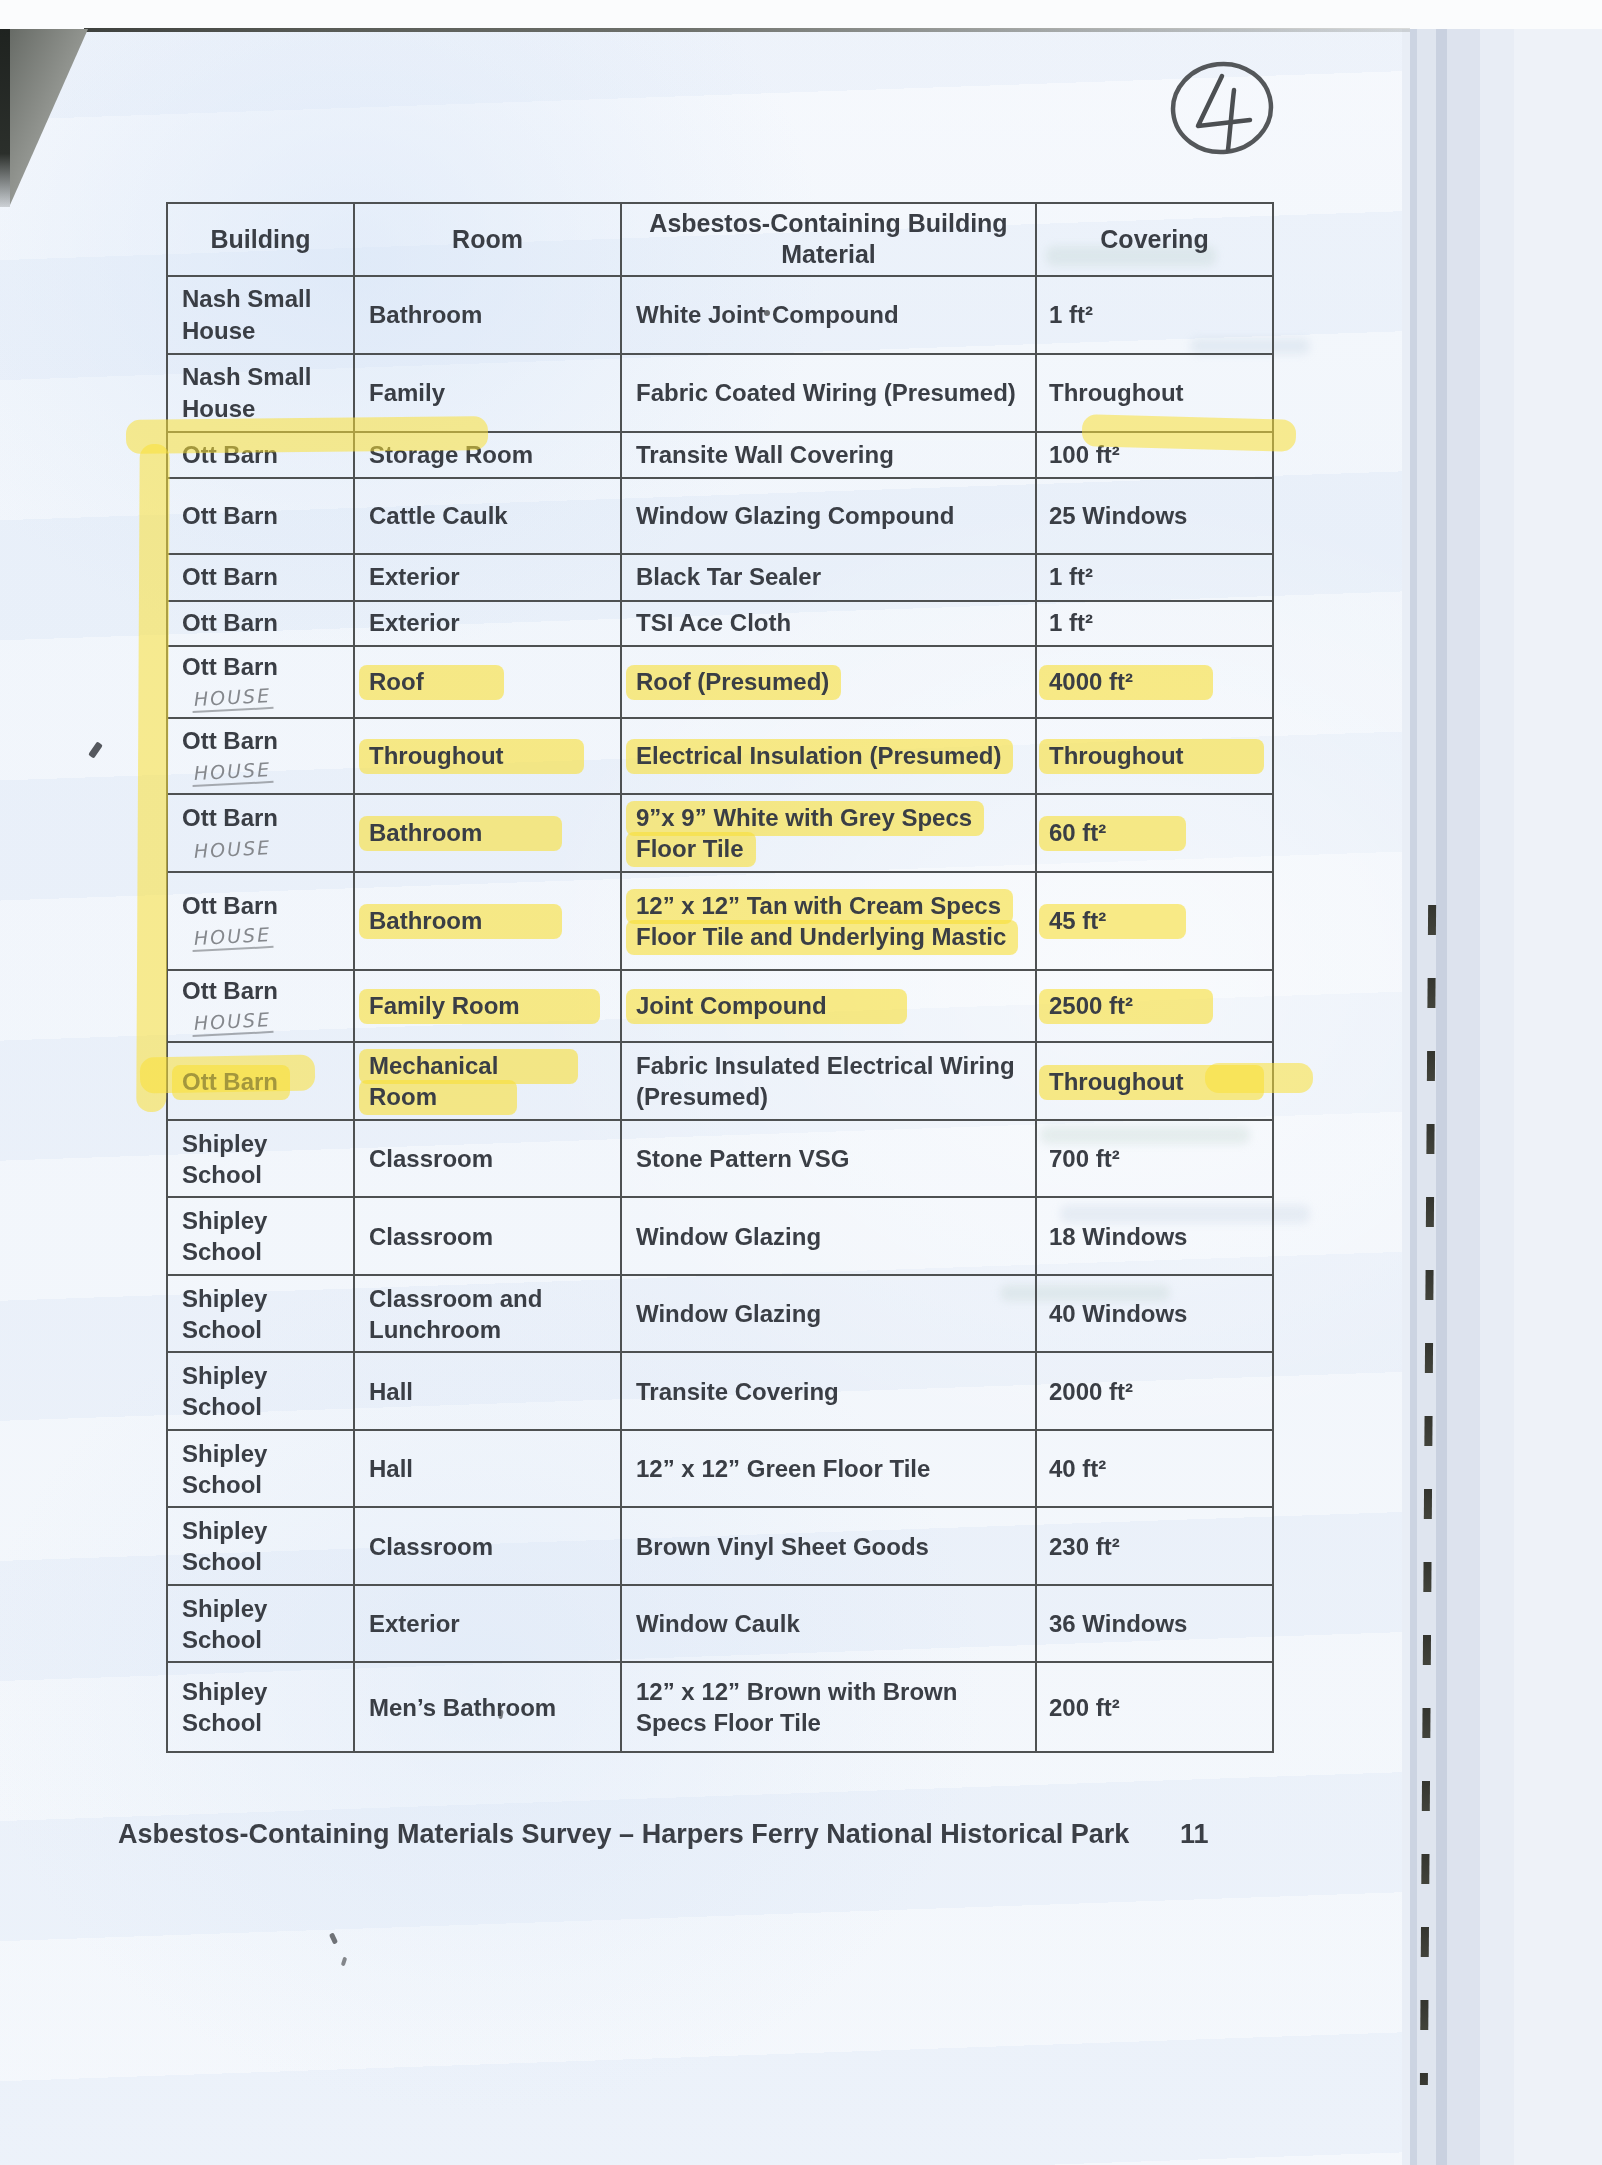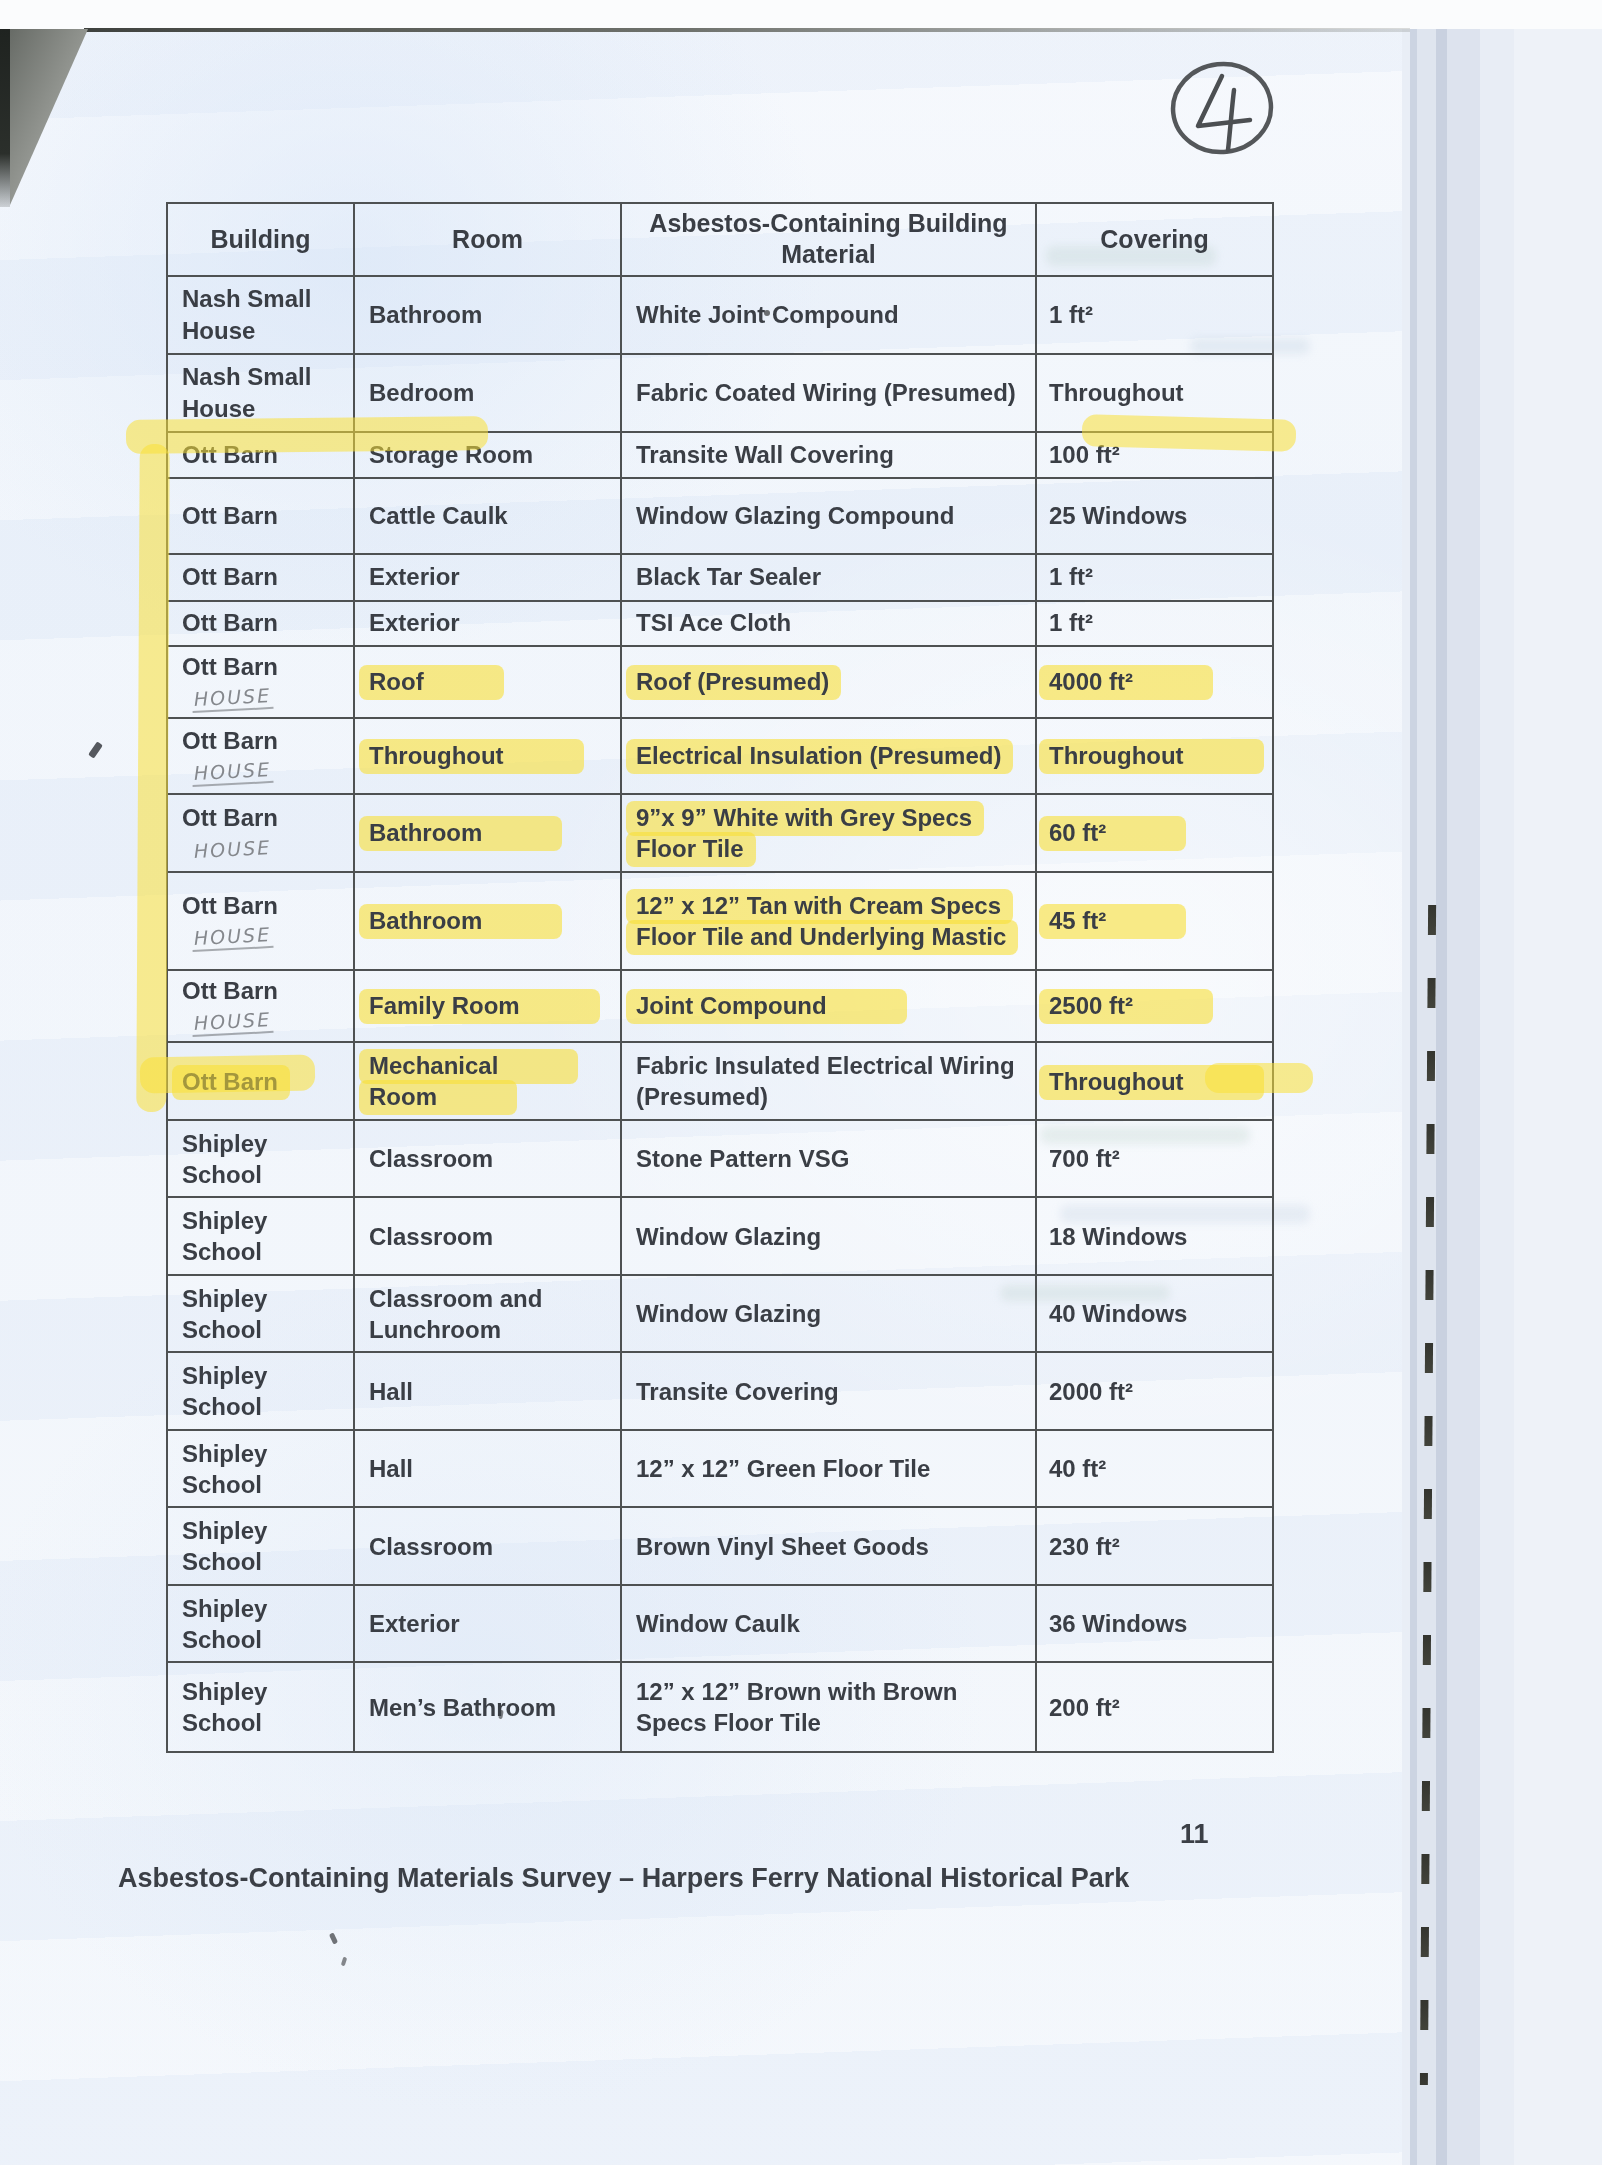--- a/index.html
+++ b/index.html
@@ -50,21 +50,21 @@
   .tbl td{font-size:24px;font-weight:600;vertical-align:middle;line-height:1.3;padding:4px 10px 4px 14px;}
   td.e{padding-left:12px;}
   .hl{background:rgba(249,224,55,0.6);padding:3px 12px 5px 10px;margin-left:-10px;border-radius:8px;
       box-decoration-break:clone;-webkit-box-decoration-break:clone;}
   .ext{padding-right:80px;}
   .house{display:inline-block;font-family:"DejaVu Sans",sans-serif;font-style:italic;font-size:19px;
     font-weight:400;color:#85888d;letter-spacing:2px;transform:rotate(-3deg);margin-left:10px;
     border-bottom:2px solid rgba(140,144,150,0.75);line-height:1.05;vertical-align:middle;padding:0 2px 1px 2px;}
   .house.nu{border-bottom:none;}
   
-  .footer{position:absolute;left:118px;top:1819px;font-size:27px;font-weight:600;color:#3b3f46;z-index:3;margin-top:44px;}
+  .footer{position:absolute;left:118px;top:1819px;font-size:27px;font-weight:600;color:#3b3f46;z-index:3;}
   .footer-num{position:absolute;left:1180px;top:1819px;font-size:27px;font-weight:600;color:#3b3f46;z-index:3;}
 </style>
 </head>
 <body>
 
 <div class="scan">
 
   <div class="top-strip"></div>
   <div class="top-edge"></div>
   <div class="corner-bar"></div>
@@ -116,21 +116,21 @@
     </thead>
     <tbody>
       <tr style="height:78px;">
         <td class="b">Nash Small House</td>
         <td class="r">Bathroom</td>
         <td class="m">White Joint Compound</td>
         <td class="e">1 ft²</td>
       </tr>
       <tr style="height:78px;">
         <td class="b">Nash Small House</td>
-        <td class="r">Bedroom</td>
+        <td class="r">Family</td>
         <td class="m">Fabric Coated Wiring (Presumed)</td>
         <td class="e">Throughout</td>
       </tr>
       <tr style="height:46px;">
         <td class="b">Ott Barn</td>
         <td class="r">Storage Room</td>
         <td class="m">Transite Wall Covering</td>
         <td class="e">100 ft²</td>
       </tr>
       <tr style="height:76px;">

